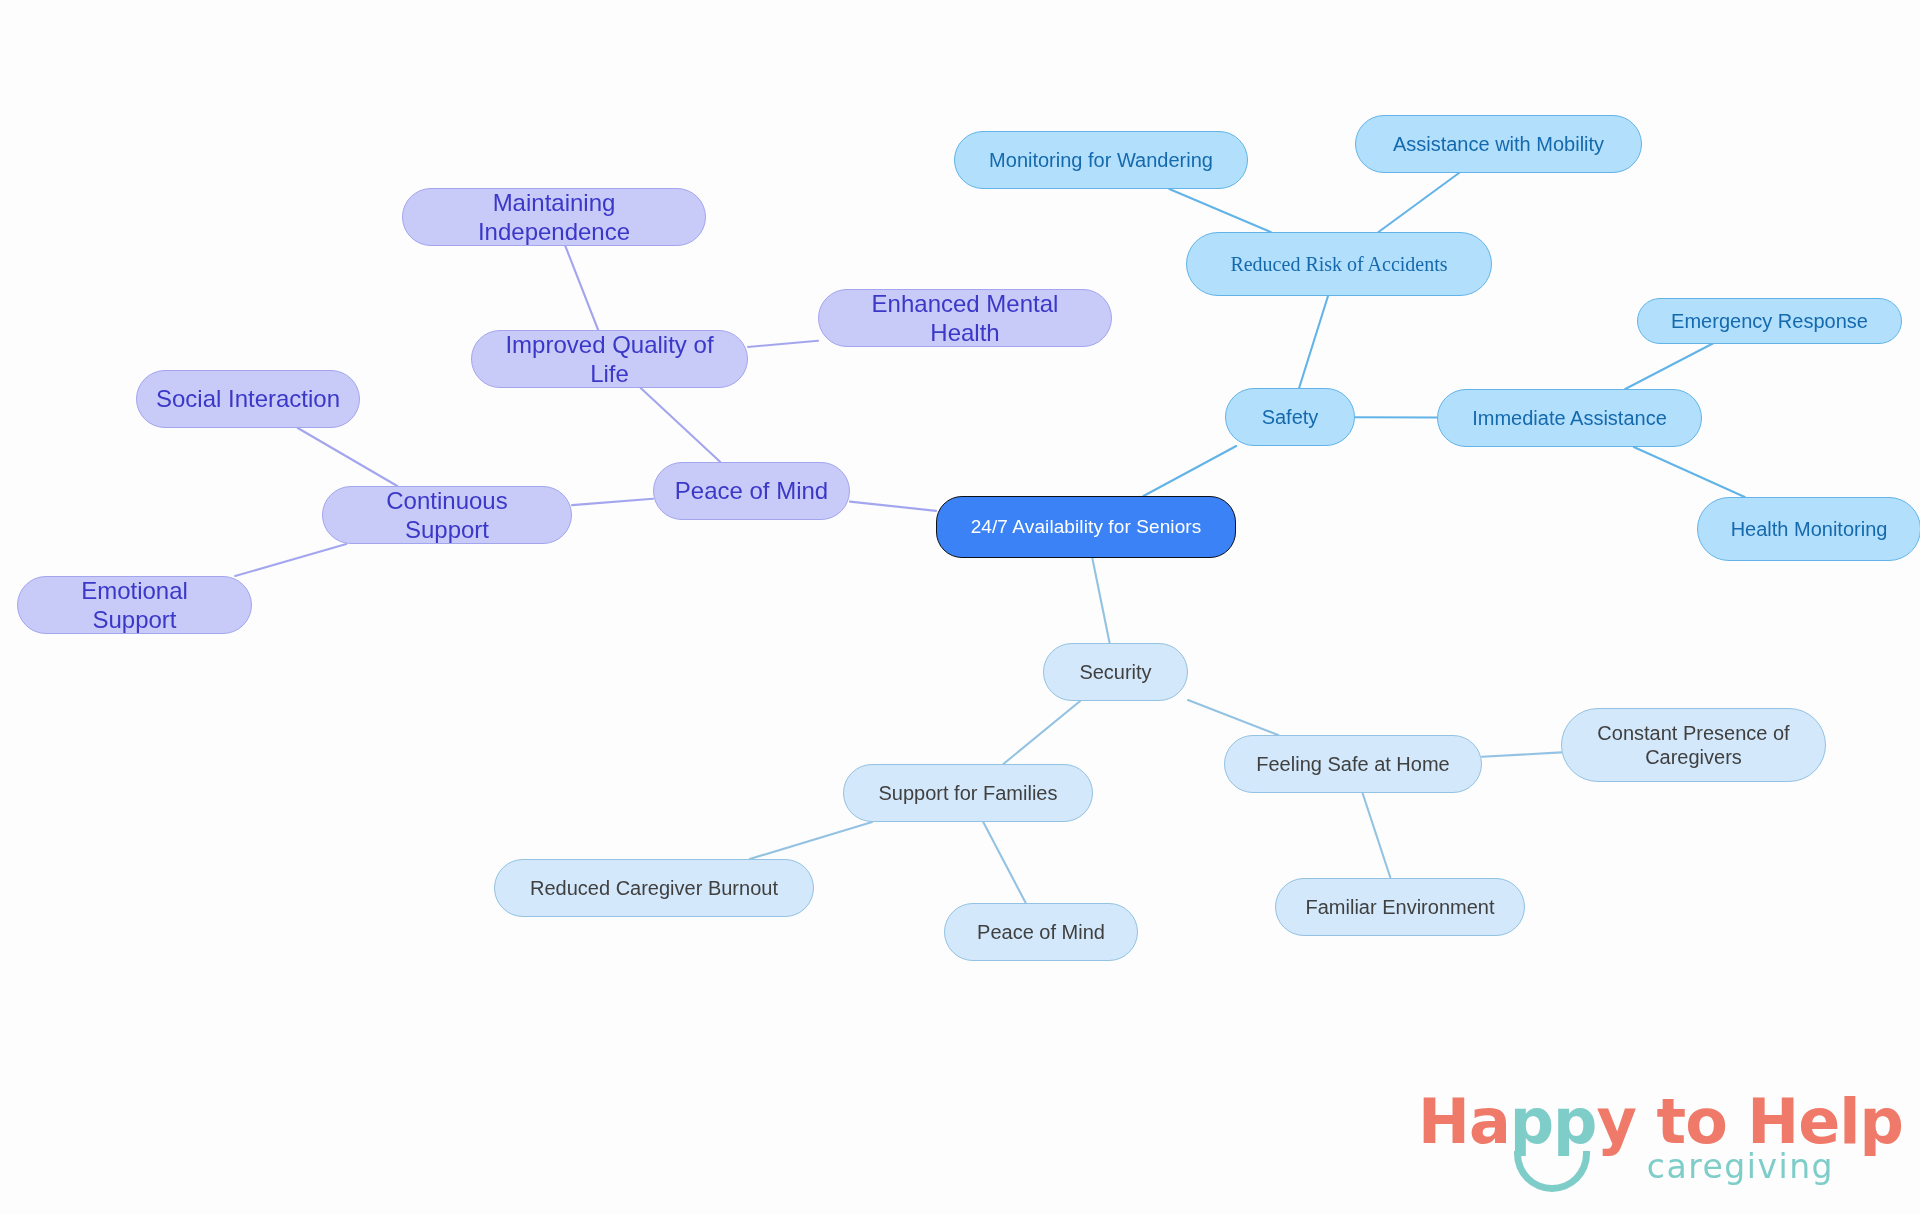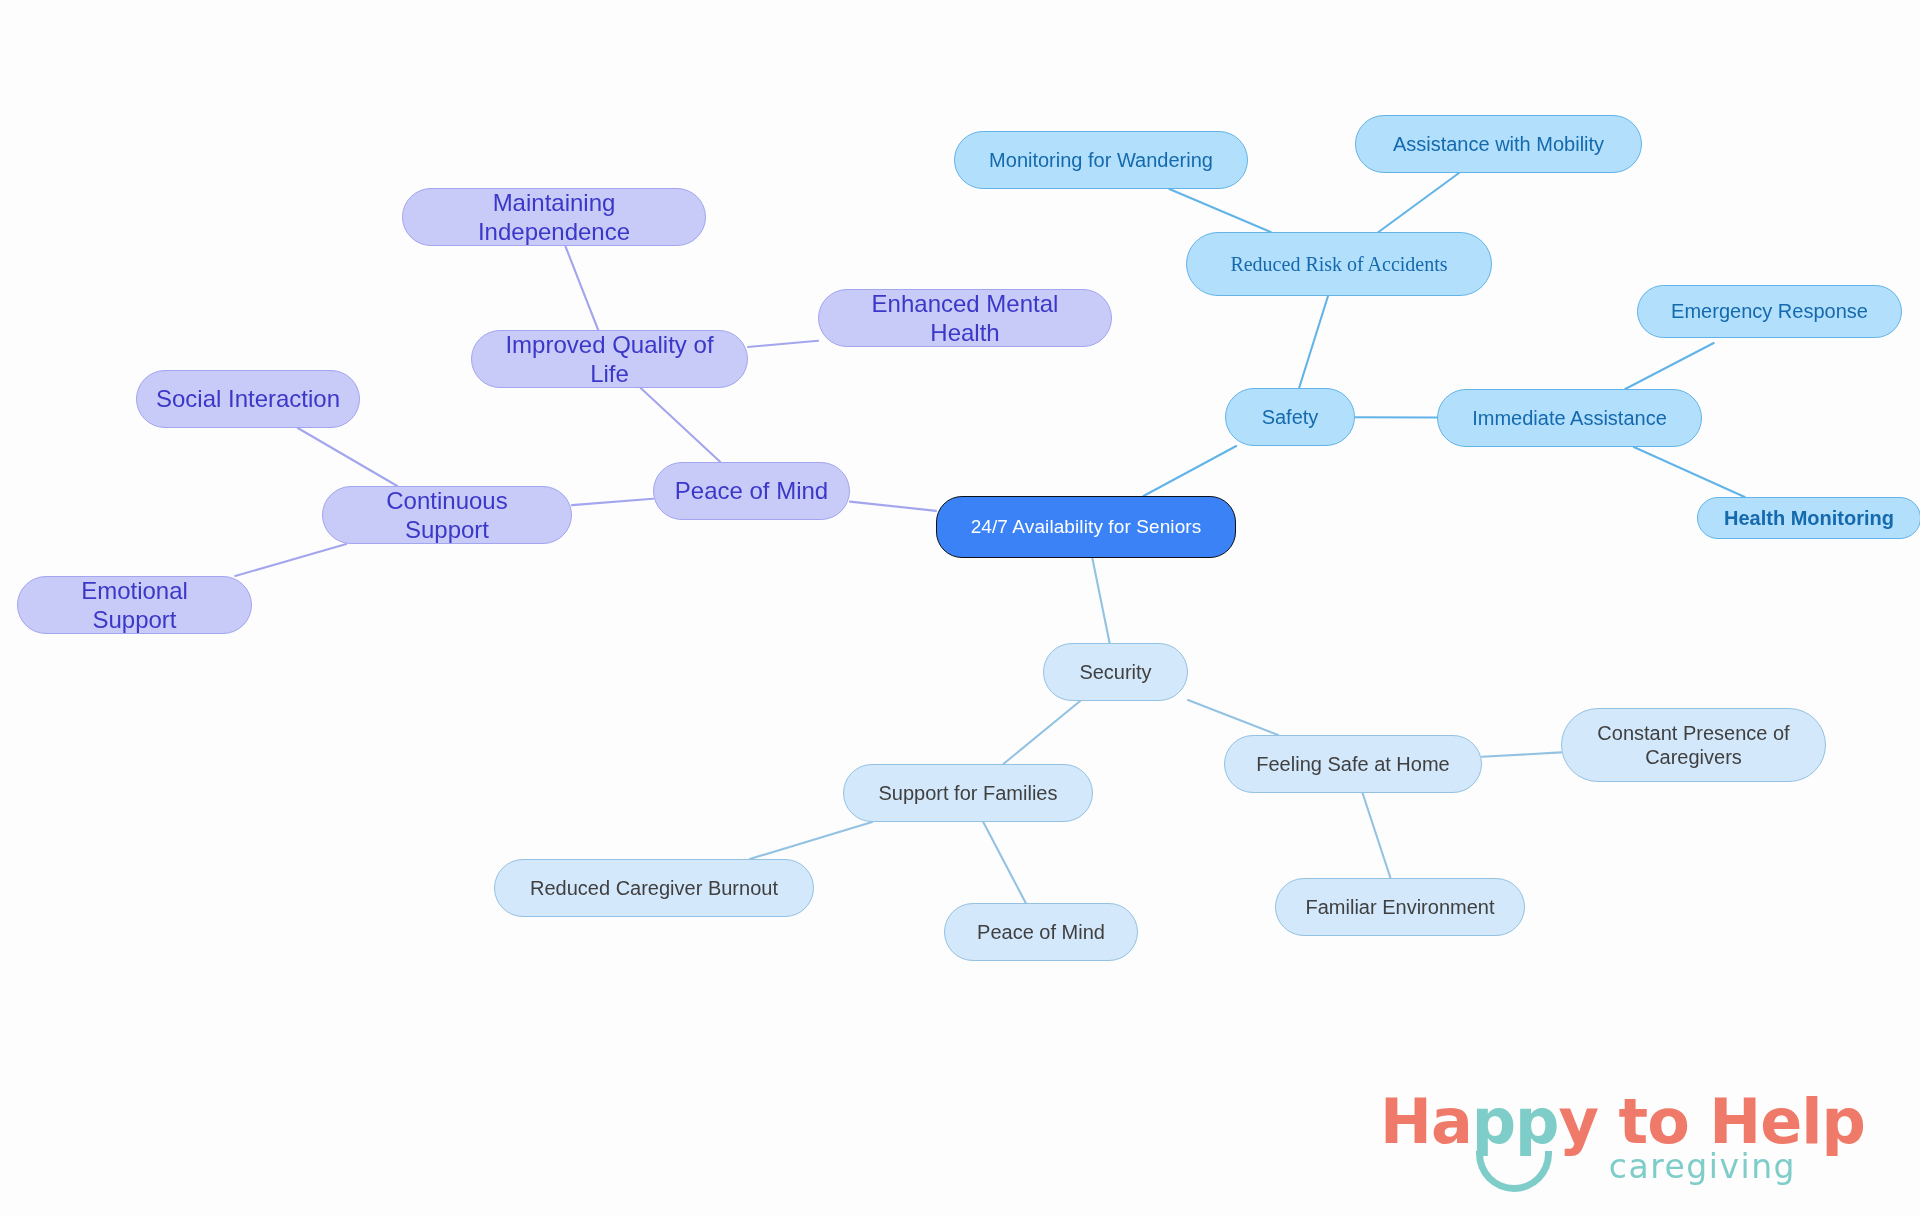--- a/index.html
+++ b/index.html
@@ -57,21 +57,21 @@
     font-size: 20px;
   }
   .node.lightblue {
     background: #d3e8fb;
     border-color: #93c2e2;
     color: #404040;
     font-size: 20px;
   }
   #logo {
     position: absolute;
-    left: 1380px;
+    left: 1418px;
     top: 1085px;
     width: 420px;
     height: 110px;
   }
   .logo-main {
     position: absolute;
     left: 0;
     top: 0;
     font-family: "DejaVu Sans", sans-serif;
     font-weight: bold;
@@ -137,22 +137,22 @@
       <div class="node purple" style="left: 136px; top: 370px; width: 224px; height: 58px;">Social Interaction</div>
       <div class="node purple" style="left: 17px; top: 576px; width: 235px; height: 58px;">Emotional Support</div>
       <div class="node purple" style="left: 471px; top: 330px; width: 277px; height: 58px;">Improved Quality of Life</div>
       <div class="node purple" style="left: 402px; top: 188px; width: 304px; height: 58px;">Maintaining Independence</div>
       <div class="node purple" style="left: 818px; top: 289px; width: 294px; height: 58px;">Enhanced Mental Health</div>
       <div class="node blue" style="left: 1225px; top: 388px; width: 130px; height: 58px;">Safety</div>
       <div class="node blue" style="left: 1186px; top: 232px; width: 306px; height: 64px; font-family: Liberation Serif, serif;">Reduced Risk of Accidents</div>
       <div class="node blue" style="left: 954px; top: 131px; width: 294px; height: 58px;">Monitoring for Wandering</div>
       <div class="node blue" style="left: 1355px; top: 115px; width: 287px; height: 58px;">Assistance with Mobility</div>
       <div class="node blue" style="left: 1437px; top: 389px; width: 265px; height: 58px;">Immediate Assistance</div>
-      <div class="node blue" style="left: 1637px; top: 285px; width: 265px; height: 53px;">Emergency Response</div>
-      <div class="node blue" style="left: 1697px; top: 497px; width: 224px; height: 42px; font-weight: bold;">Health Monitoring</div>
+      <div class="node blue" style="left: 1637px; top: 298px; width: 265px; height: 46px;">Emergency Response</div>
+      <div class="node blue" style="left: 1697px; top: 497px; width: 224px; height: 64px;">Health Monitoring</div>
       <div class="node lightblue" style="left: 1043px; top: 643px; width: 145px; height: 58px;">Security</div>
       <div class="node lightblue" style="left: 843px; top: 764px; width: 250px; height: 58px;">Support for Families</div>
       <div class="node lightblue" style="left: 494px; top: 859px; width: 320px; height: 58px;">Reduced Caregiver Burnout</div>
       <div class="node lightblue" style="left: 944px; top: 903px; width: 194px; height: 58px;">Peace of Mind</div>
       <div class="node lightblue" style="left: 1224px; top: 735px; width: 258px; height: 58px;">Feeling Safe at Home</div>
       <div class="node lightblue" style="left: 1561px; top: 708px; width: 265px; height: 74px;">Constant Presence of
 Caregivers</div>
       <div class="node lightblue" style="left: 1275px; top: 878px; width: 250px; height: 58px;">Familiar Environment</div>
     </div>
 

